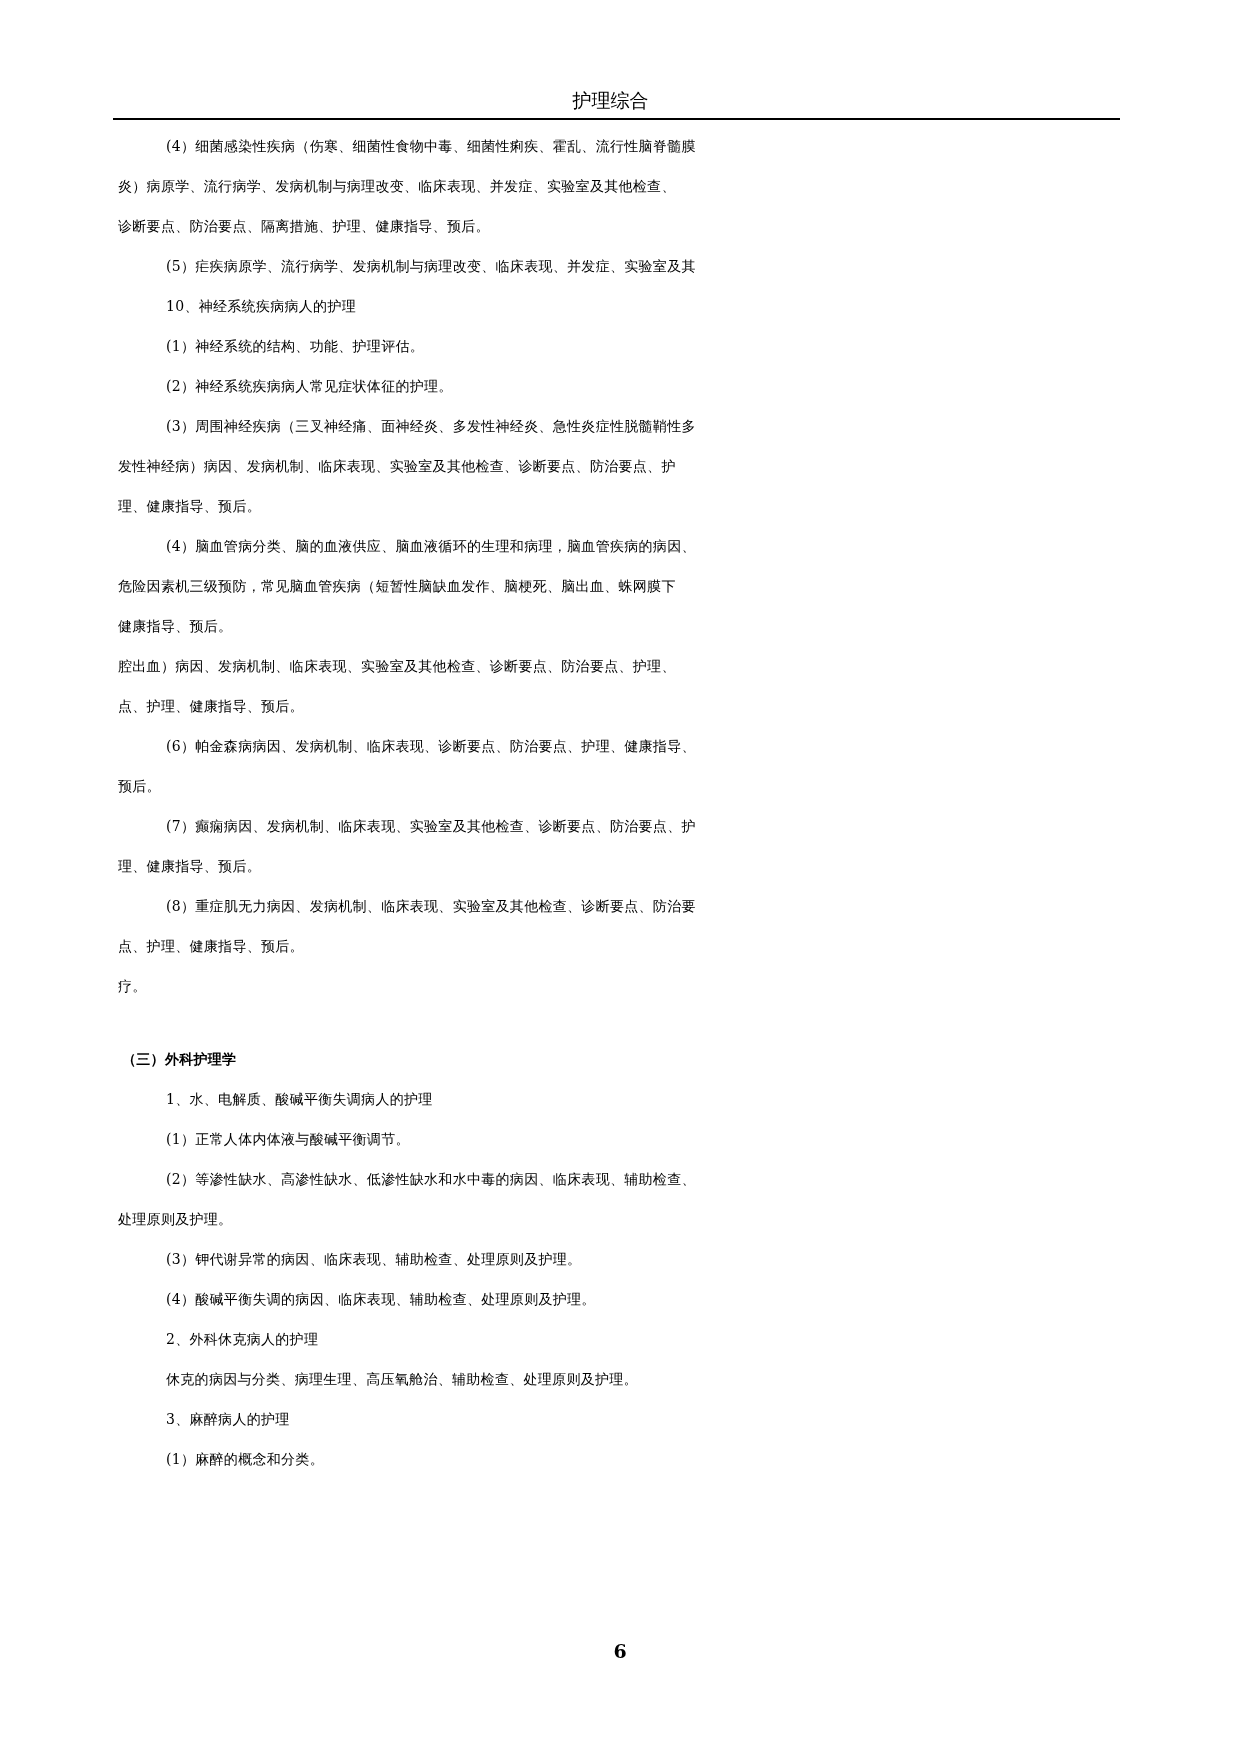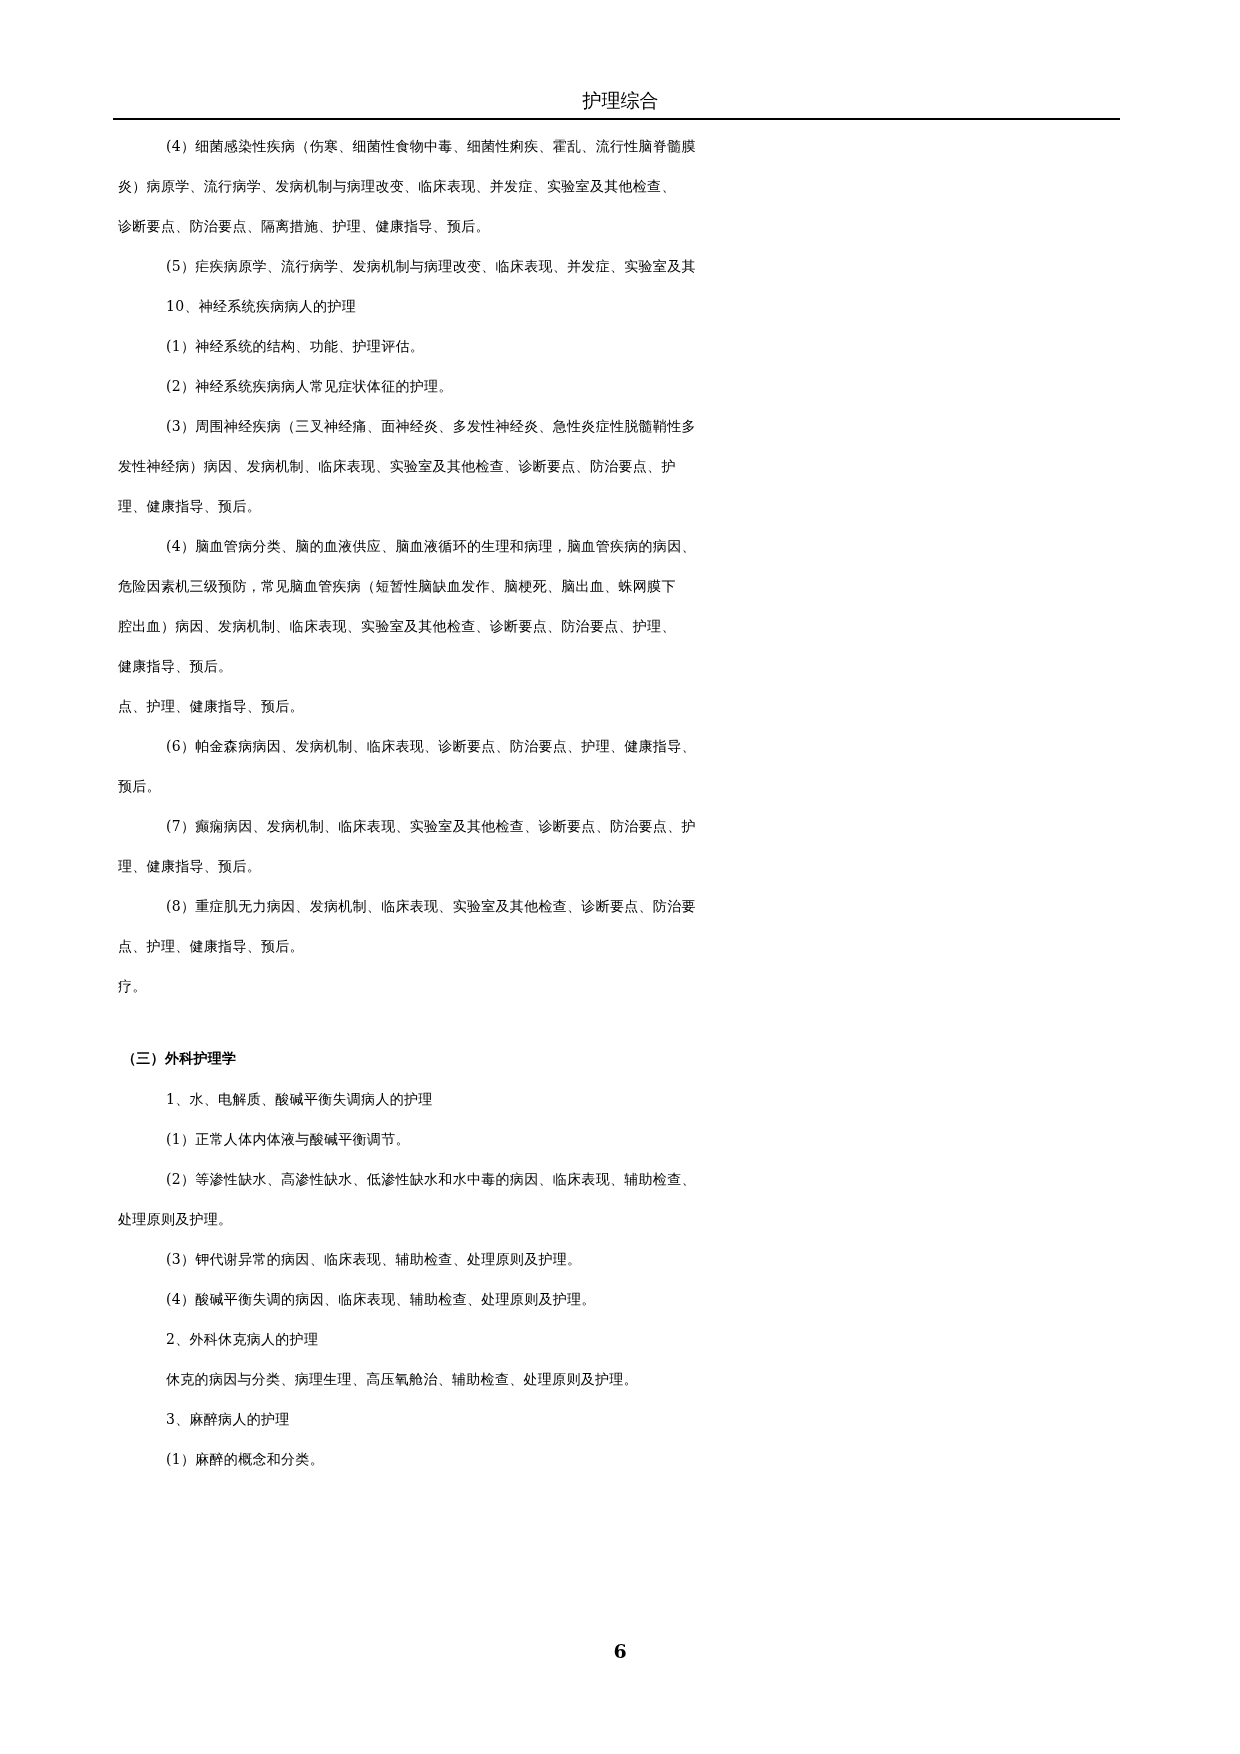--- a/index.html
+++ b/index.html
@@ -1,25 +1,25 @@
 <!DOCTYPE html>
 <html><head>
 <meta charset="utf-8">
 <style>
   html, body { margin: 0; padding: 0; background: #ffffff; }
   body { width: 1240px; height: 1754px; position: relative; overflow: hidden;
          font-family: "DejaVu Serif", "Liberation Serif", serif; color: #000; }
-  .header { position: absolute; left: 117px; top: 88px; width: 1007px; text-align: center;
+  .header { position: absolute; left: 107px; top: 88px; width: 1007px; text-align: center;
             font-size: 19px; line-height: 24px; }
   .header-rule { position: absolute; left: 113px; top: 118px; width: 1007px; height: 0;
                  border-top: 2px solid #000; }
   .content { position: absolute; left: 118px; top: 126px; width: 1000px; font-size: 14px; }
   .line { height: 40px; line-height: 40px; white-space: nowrap; letter-spacing: 0.3px; }
   .indent { padding-left: 48px; }
-  .section-title { font-weight: bold; padding-left: 4px; font-family: Liberation Mono, monospace; }
+  .section-title { font-weight: bold; padding-left: 4px; }
   .gap { height: 33px; }
   .page-number { position: absolute; left: 0; width: 1240px; top: 1640px; text-align: center;
                  font-size: 19px; font-weight: bold; }
 </style>
 </head>
 <body>
 
 <div class="header">护理综合</div>
 <div class="header-rule"></div>
 
@@ -29,22 +29,22 @@
   <div class="line">诊断要点、防治要点、隔离措施、护理、健康指导、预后。</div>
   <div class="line indent">(5）疟疾病原学、流行病学、发病机制与病理改变、临床表现、并发症、实验室及其</div>
   <div class="line indent">10、神经系统疾病病人的护理</div>
   <div class="line indent">(1）神经系统的结构、功能、护理评估。</div>
   <div class="line indent">(2）神经系统疾病病人常见症状体征的护理。</div>
   <div class="line indent">(3）周围神经疾病（三叉神经痛、面神经炎、多发性神经炎、急性炎症性脱髓鞘性多</div>
   <div class="line">发性神经病）病因、发病机制、临床表现、实验室及其他检查、诊断要点、防治要点、护</div>
   <div class="line">理、健康指导、预后。</div>
   <div class="line indent">(4）脑血管病分类、脑的血液供应、脑血液循环的生理和病理，脑血管疾病的病因、</div>
   <div class="line">危险因素机三级预防，常见脑血管疾病（短暂性脑缺血发作、脑梗死、脑出血、蛛网膜下</div>
+  <div class="line">健康指导、预后。</div>
   <div class="line">腔出血）病因、发病机制、临床表现、实验室及其他检查、诊断要点、防治要点、护理、</div>
-  <div class="line">健康指导、预后。</div>
   <div class="line">点、护理、健康指导、预后。</div>
   <div class="line indent">(6）帕金森病病因、发病机制、临床表现、诊断要点、防治要点、护理、健康指导、</div>
   <div class="line">预后。</div>
   <div class="line indent">(7）癫痫病因、发病机制、临床表现、实验室及其他检查、诊断要点、防治要点、护</div>
   <div class="line">理、健康指导、预后。</div>
   <div class="line indent">(8）重症肌无力病因、发病机制、临床表现、实验室及其他检查、诊断要点、防治要</div>
   <div class="line">点、护理、健康指导、预后。</div>
   <div class="line">疗。</div>
 
   <div class="gap"></div>

